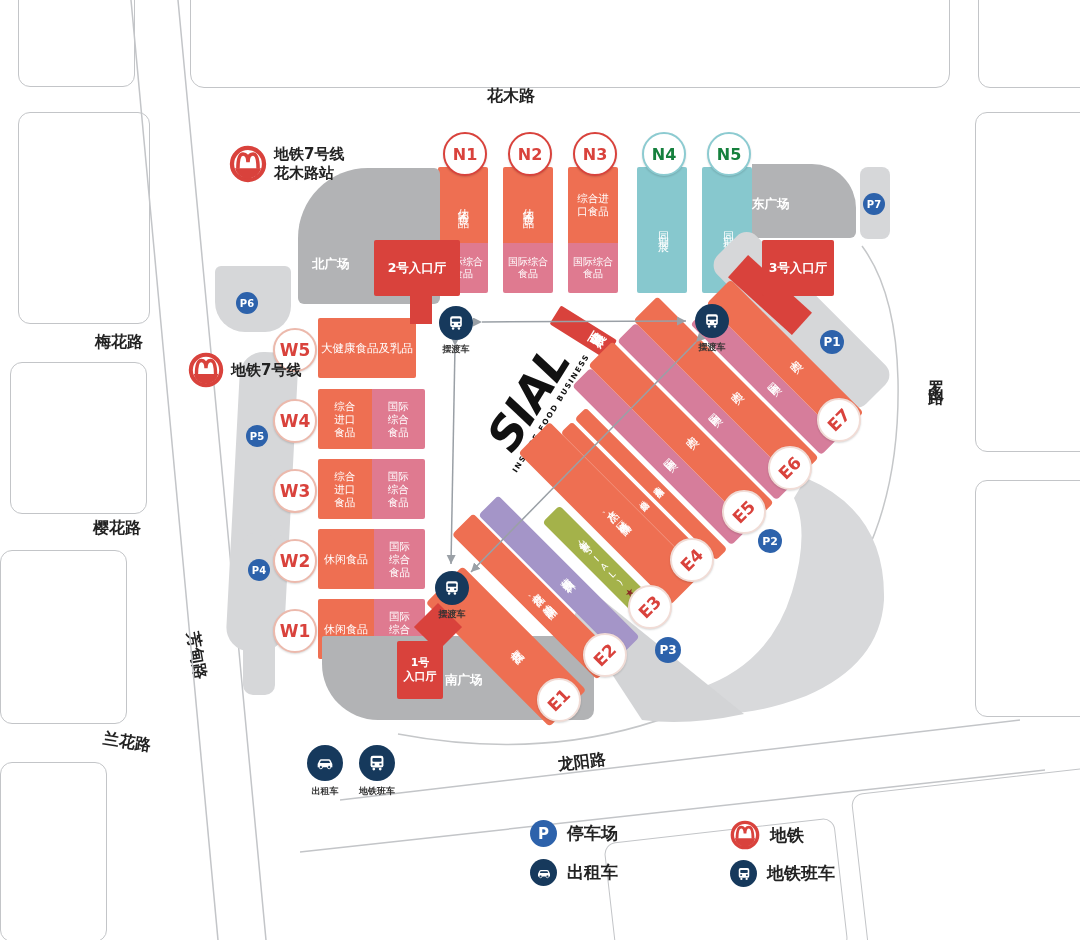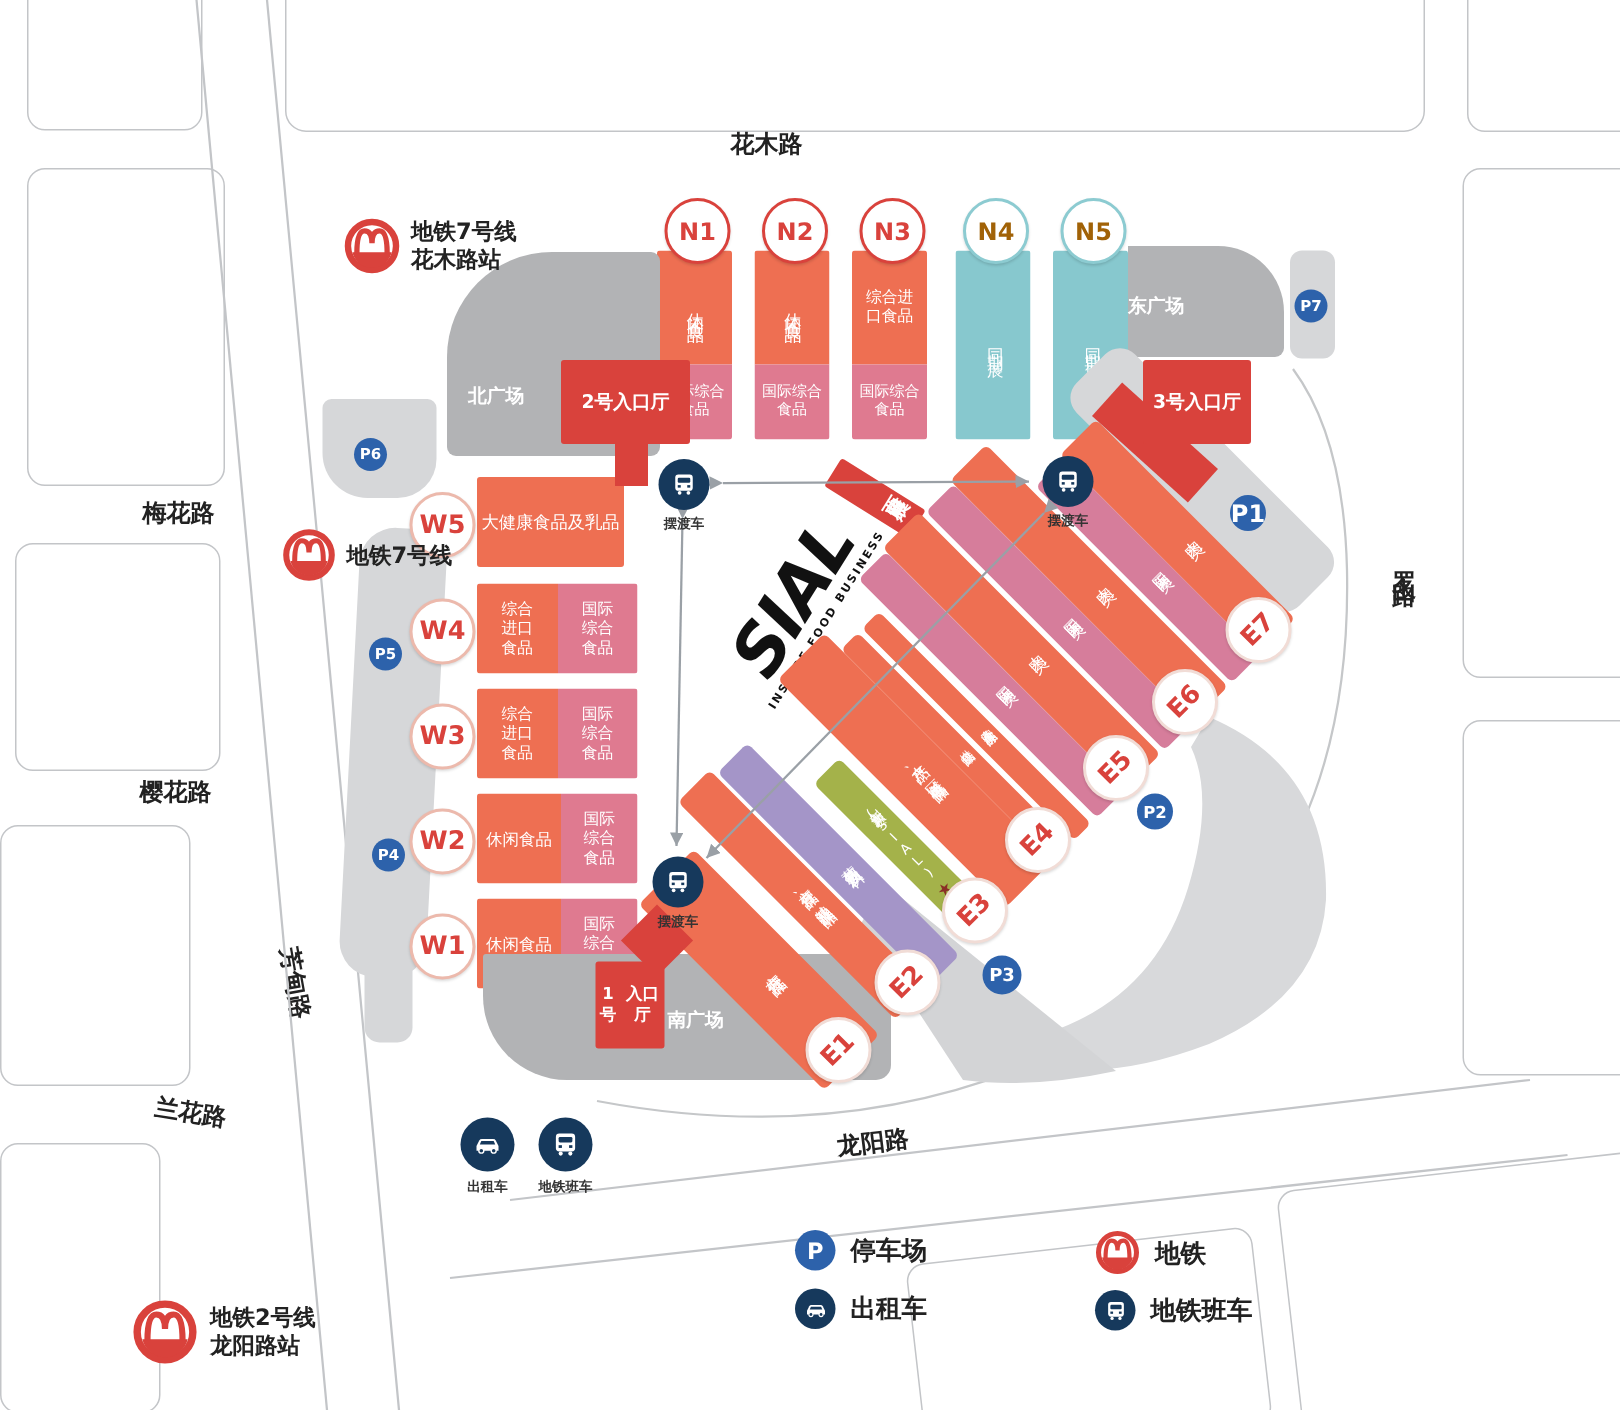--- a/index.html
+++ b/index.html
@@ -14,21 +14,21 @@
   .hall{position:absolute;display:flex;flex-direction:column;border-radius:2px;overflow:hidden;}
   .zone{display:flex;align-items:center;justify-content:center;text-align:center;color:#fff;}
   .orange{background:#ee6f52;} .pink{background:#df7a90;} .mauve{background:#d67d9b;}
   .teal{background:#87c8ce;} .red{background:#d9423c;} .green{background:#a4b24a;}
   .purple{background:#a495c8;}
   .vtxt{writing-mode:vertical-rl;text-orientation:upright;letter-spacing:3px;}
   .badge{position:absolute;width:40px;height:40px;border-radius:50%;background:#fff;
          display:flex;align-items:center;justify-content:center;font-weight:bold;font-size:16px;
          box-shadow:0 1px 2px rgba(0,0,0,.15);z-index:30;}
   .bN{border:2.5px solid #d9423c;color:#d9423c;}
-  .bT{border:2.5px solid #8ccbd1;color:#a16207;}
+  .bT{border:2.5px solid #8ccbd1;color:#15803d;}
   .bW{border:2.5px solid #ecb9ac;color:#d9423c;font-size:17px;}
   .bE{border:2px solid #f1dcd6;color:#d9423c;font-size:17px;}
   .bE span{transform:rotate(-45deg);}
   .pbadge{position:absolute;border-radius:50%;background:#2d62ab;color:#fff;font-weight:bold;
           display:flex;align-items:center;justify-content:center;z-index:31;}
   .strip{position:absolute;transform:rotate(-45deg);display:flex;flex-direction:column;
          align-items:center;justify-content:center;border-radius:4px;color:#fff;z-index:10;}
   .strip .stxt{writing-mode:vertical-rl;text-orientation:upright;letter-spacing:1px;text-align:center;}
   .icirc{position:absolute;border-radius:50%;background:#16395c;display:flex;align-items:center;
          justify-content:center;z-index:32;}
@@ -91,21 +91,21 @@
     <span>2号入口厅</span>
   </div>
   <div class="abs red" style="left:410px;top:296px;width:22px;height:28px;z-index:19;"></div>
 
   <div class="abs red" style="left:727px;top:280px;width:86px;height:30px;transform:rotate(42deg);z-index:19;"></div>
   <div class="entr" style="left:762px;top:240px;width:72px;height:56px;font-size:12.5px;">
     <span>3号入口厅</span>
   </div>
 
   <div class="abs red" style="left:421px;top:610px;width:34px;height:34px;transform:rotate(45deg);z-index:19;"></div>
-  <div class="entr" style="left:397px;top:641px;width:46px;height:58px;font-size:11px;flex-direction:row;line-height:14px;">
+  <div class="entr" style="left:397px;top:641px;width:46px;height:58px;font-size:11px;flex-direction:column;line-height:14px;">
     <span>1号</span>
       <span>入口厅</span>
   </div>
 
   <div class="hall" style="left:438px;top:167px;width:50px;height:126px;">
     <div class="zone orange" style="flex:1;">
         <span class="vtxt" style="font-size:11.5px;">休闲食品</span>
       </div>
     <div class="zone pink" style="height:50px;">
         <span style="font-size:10px;width:46px;line-height:12px;">国际综合食品</span>
@@ -307,21 +307,21 @@
         <rect x="5" y="4" width="14" height="13" rx="2.5" fill="#fff"></rect>
         <rect x="7" y="6.5" width="10" height="4" rx="1" fill="#16395c"></rect>
         <rect x="7" y="12.5" width="2.4" height="2" fill="#16395c"></rect>
         <rect x="14.6" y="12.5" width="2.4" height="2" fill="#16395c"></rect>
         <circle cx="8.5" cy="18.6" r="1.5" fill="#fff"></circle>
         <circle cx="15.5" cy="18.6" r="1.5" fill="#fff"></circle>
       </svg>
   </div>
   <span class="ilabel" style="left:452px;top:608px;">摆渡车</span>
 
-  <div class="pbadge" style="left:820px;top:330px;width:24px;height:24px;font-size:16px;">
+  <div class="pbadge" style="left:820px;top:330px;width:24px;height:24px;font-size:12px;">
       <span>P1</span>
     </div>
   <div class="pbadge" style="left:758px;top:529px;width:24px;height:24px;font-size:11px;">
       <span>P2</span>
     </div>
   <div class="pbadge" style="left:655px;top:637px;width:26px;height:26px;font-size:12px;">
       <span>P3</span>
     </div>
   <div class="pbadge" style="left:248px;top:559px;width:22px;height:22px;font-size:10px;">
       <span>P4</span>
@@ -347,31 +347,20 @@
         <div>花木路站</div>
     </div>
   </div>
   <div class="abs" style="left:188px;top:352px;z-index:33;display:flex;align-items:center;gap:7px;">
     <svg width="36" height="36" viewBox="-16 -16 32 32">
       <circle r="13.5" fill="#fff" stroke="#d9423c" stroke-width="3.6"></circle>
       <path d="M -11 3.5 A 11.3 11.3 0 0 0 11 3.5 Z" fill="#d9423c"></path>
       <path d="M -8.5 4 Q -8.5 -8.5 -4.2 -8.5 Q 0 -8.5 0 -1.5 Q 0 -8.5 4.2 -8.5 Q 8.5 -8.5 8.5 4" fill="none" stroke="#d9423c" stroke-width="3"></path>
     </svg>
     <div style="font-size:15px;font-weight:bold;color:#222;">地铁7号线</div>
-  </div>
-  <div class="abs" style="left:88px;top:866px;z-index:33;display:flex;align-items:center;gap:8px;">
-    <svg width="44" height="44" viewBox="-16 -16 32 32">
-      <circle r="13.5" fill="#fff" stroke="#d9423c" stroke-width="3.6"></circle>
-      <path d="M -11 3.5 A 11.3 11.3 0 0 0 11 3.5 Z" fill="#d9423c"></path>
-      <path d="M -8.5 4 Q -8.5 -8.5 -4.2 -8.5 Q 0 -8.5 0 -1.5 Q 0 -8.5 4.2 -8.5 Q 8.5 -8.5 8.5 4" fill="none" stroke="#d9423c" stroke-width="3"></path>
-    </svg>
-    <div style="font-size:15px;font-weight:bold;color:#222;line-height:19px;">
-      <div>地铁2号线</div>
-        <div>龙阳路站</div>
-    </div>
   </div>
 
   <div class="abs" style="left:462px;top:360px;transform:rotate(-58deg);z-index:8;display:flex;align-items:flex-start;gap:6px;">
     <div style="text-align:center;">
       <div style="font-size:46px;font-weight:bold;color:#111;letter-spacing:-1px;font-style:italic;line-height:44px;">SIAL</div>
       <div style="font-size:7.5px;font-weight:bold;color:#111;letter-spacing:1.6px;">INSPIRE FOOD BUSINESS</div>
     </div>
     <div class="red" style="width:22px;height:66px;border-radius:2px;display:flex;align-items:center;justify-content:center;">
       <span style="writing-mode:vertical-rl;text-orientation:upright;color:#fff;font-size:13px;font-weight:bold;letter-spacing:2px;">西雅展</span>
     </div>

